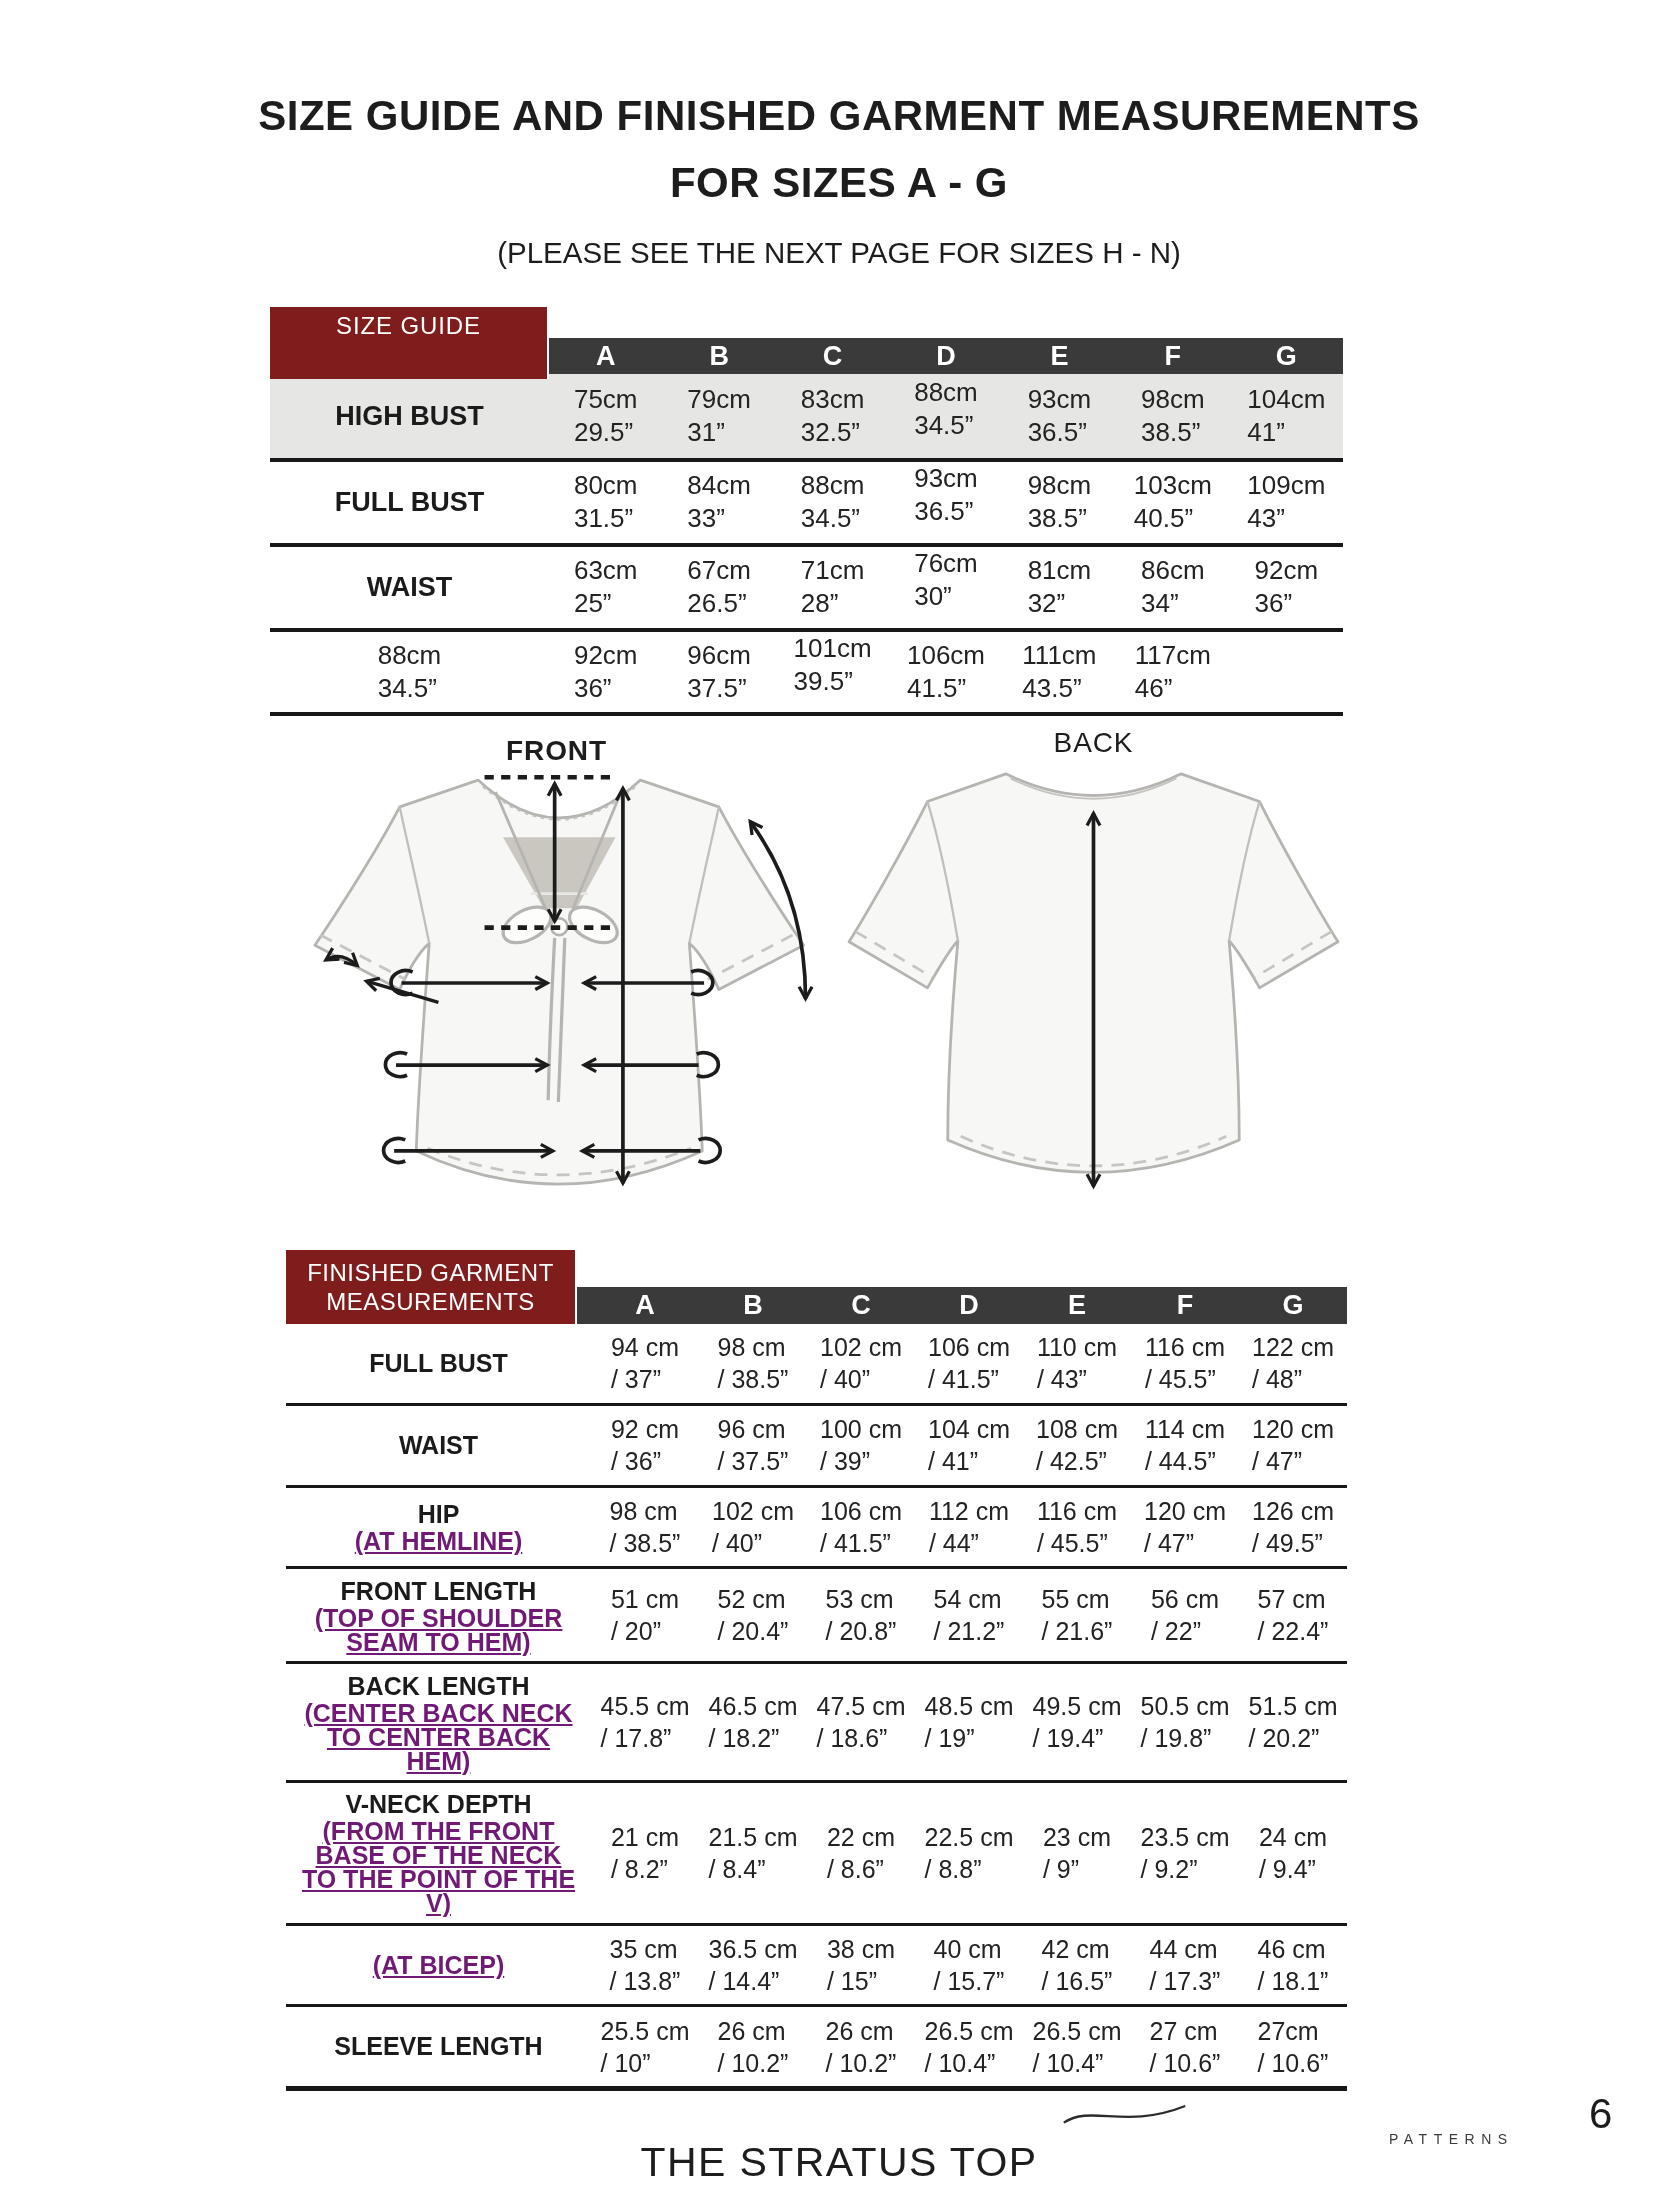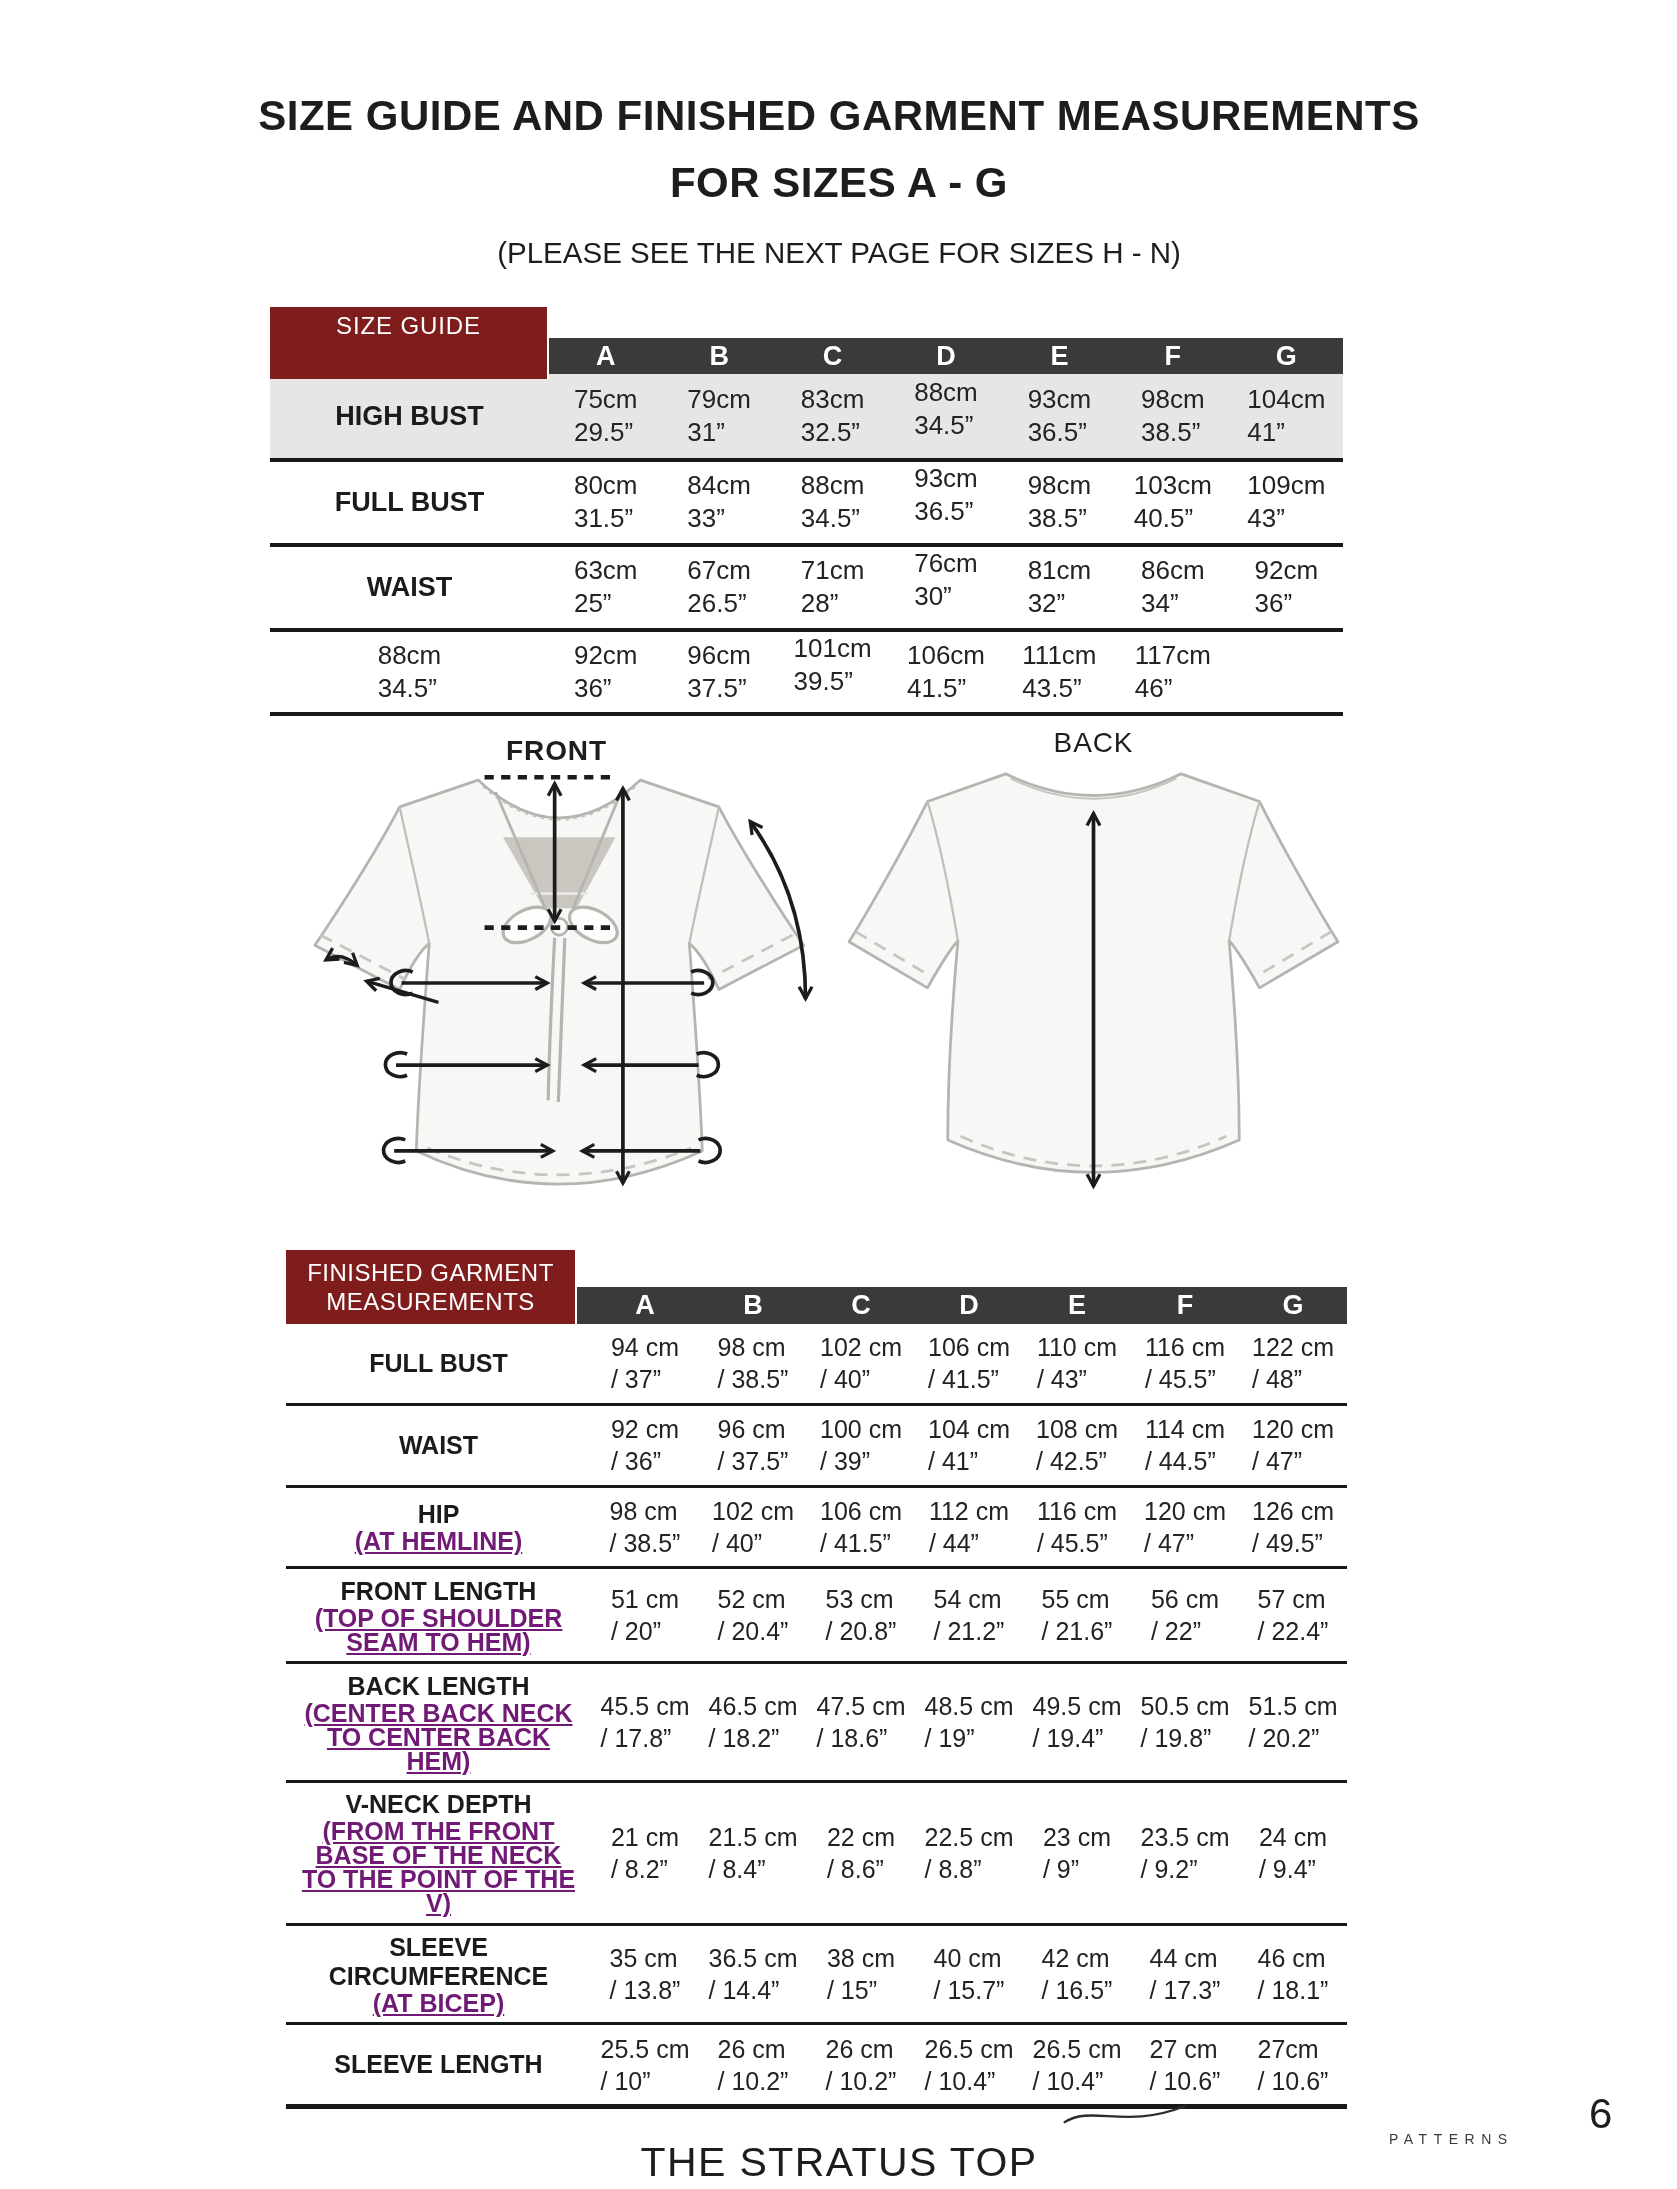--- a/index.html
+++ b/index.html
@@ -646,21 +646,20 @@
           </div>
           <div class="tcell">
             <div class="vwrap">
               <div class="v1">24 cm</div>
               <div class="v2">/ 9.4”</div>
             </div>
           </div>
         </div>
         <div class="trow">
           <div class="tlabel">
-            <div class="tlabel-main">SLEEVE CIRCUMFERENCE</div>
             <div class="tlabel-sub">(AT BICEP)</div>
           </div>
           <div class="tcell">
             <div class="vwrap">
               <div class="v1">35 cm</div>
               <div class="v2">/ 13.8”</div>
             </div>
           </div>
           <div class="tcell">
             <div class="vwrap">

